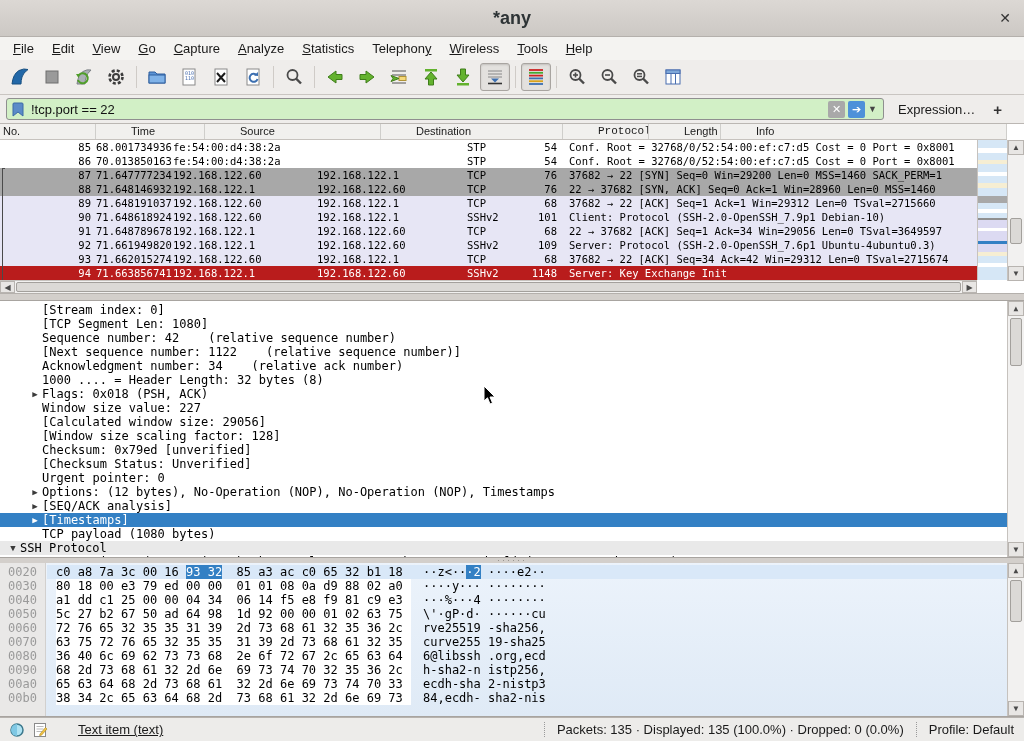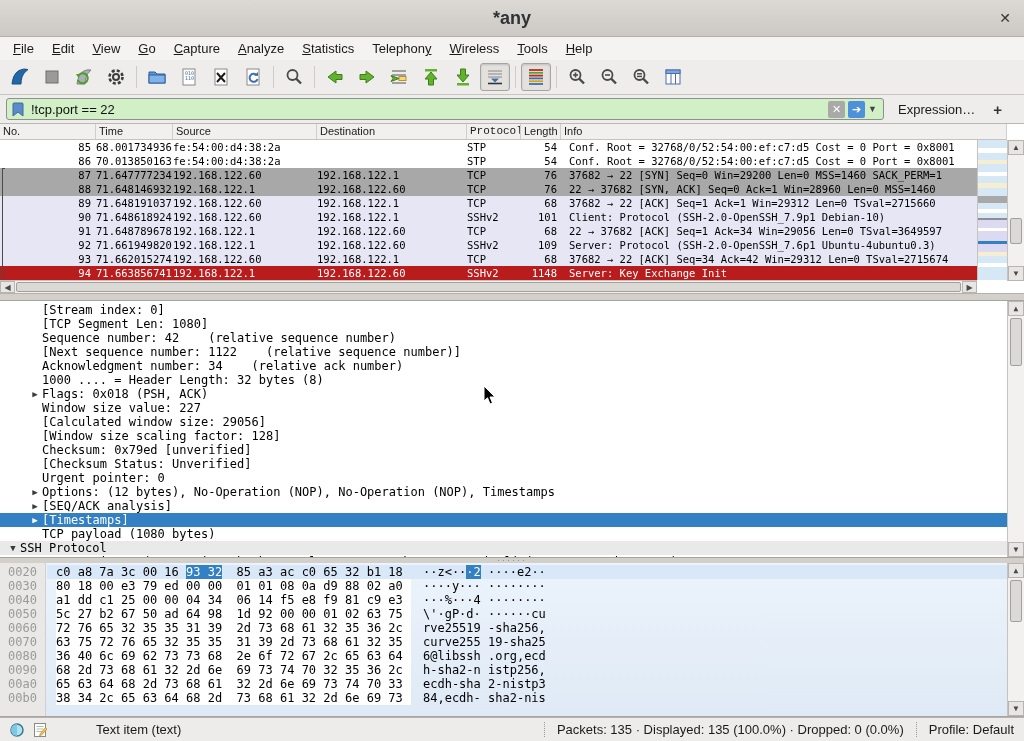--- a/index.html
+++ b/index.html
@@ -41,21 +41,21 @@
     text-align:center; margin-left:3px; }
   #filter-clear { background:#a9a9a9; }
   #filter-apply { background:#4e91d9; }
   #filter-caret { font-size:9px; color:#444; margin:0 3px; }
   #expression-btn { font-size:13px; color:#1a1a1a; margin-left:14px; }
   #add-filter-btn { font-size:15px; color:#333; margin-left:18px; font-weight:bold; }
 
   
   #packet-list { left:0; top:124px; width:1024px; height:170px; background:#fff; border-bottom:1px solid #b4b0ac; }
   #pl-header { position:absolute; left:0; top:0; right:17px; height:16px; background:#f1f0ee;
-    border-bottom:1px solid #c6c2be; display:flex; font-size:11px; color:#1a1a1a; }
+    border-bottom:1px solid #c6c2be; display:flex; font-size:11px; color:#1a1a1a;gap:32px; }
   .hc { border-right:1px solid #cfcecb; padding:1px 3px; white-space:nowrap; overflow:hidden; }
   #pl-rows { position:absolute; left:0; top:16px; right:47px; height:140px; overflow:hidden;
     font-family:"DejaVu Sans Mono", monospace; font-size:10.5px; }
   .prow { display:flex; height:14px; line-height:14px; white-space:nowrap; color:#000; }
   .prow.gray { background:#a8a8a8; }
   .prow.lav  { background:#e7e6f5; }
   .prow.sel  { background:#b91c1c; color:#fff; }
   .c-no   { width:96px;  text-align:right; padding-right:5px; flex:none; }
   .c-time { width:77px;  flex:none; overflow:hidden; }
   .c-src  { width:144px; flex:none; overflow:hidden; }
@@ -115,21 +115,21 @@
   .hx .asc { position:absolute; left:423px; }
   .hx.hl { background:linear-gradient(to right, rgba(0,0,0,0) 47px, #d9e8f8 47px); }
   .hx.hl .line { background:transparent; }
   .bsel { background:#3380c4; color:#fff; }
 
   
   #statusbar { left:0; top:717px; width:1024px; height:24px; background:#edecea;
     border-top:1px solid #b6b2ae; display:flex; align-items:center; font-size:13px; color:#1a1a1a; }
   #expert-icon { margin-left:9px; }
   #note-icon { margin-left:8px; }
-  #status-left-text { margin-left:48px; }
+  #status-left-text { margin-left:30px;text-decoration:underline; }
   #status-right { margin-left:auto; display:flex; align-items:center; }
   #status-packets { padding:0 12px; border-left:1px dotted #9a9a9a; }
   #status-profile { padding:0 10px 0 12px; border-left:1px dotted #9a9a9a; }
 
   
   #cursor { left:483px; top:385px; z-index:50; pointer-events:none; }
 </style>
 </head>
 <body>
 

